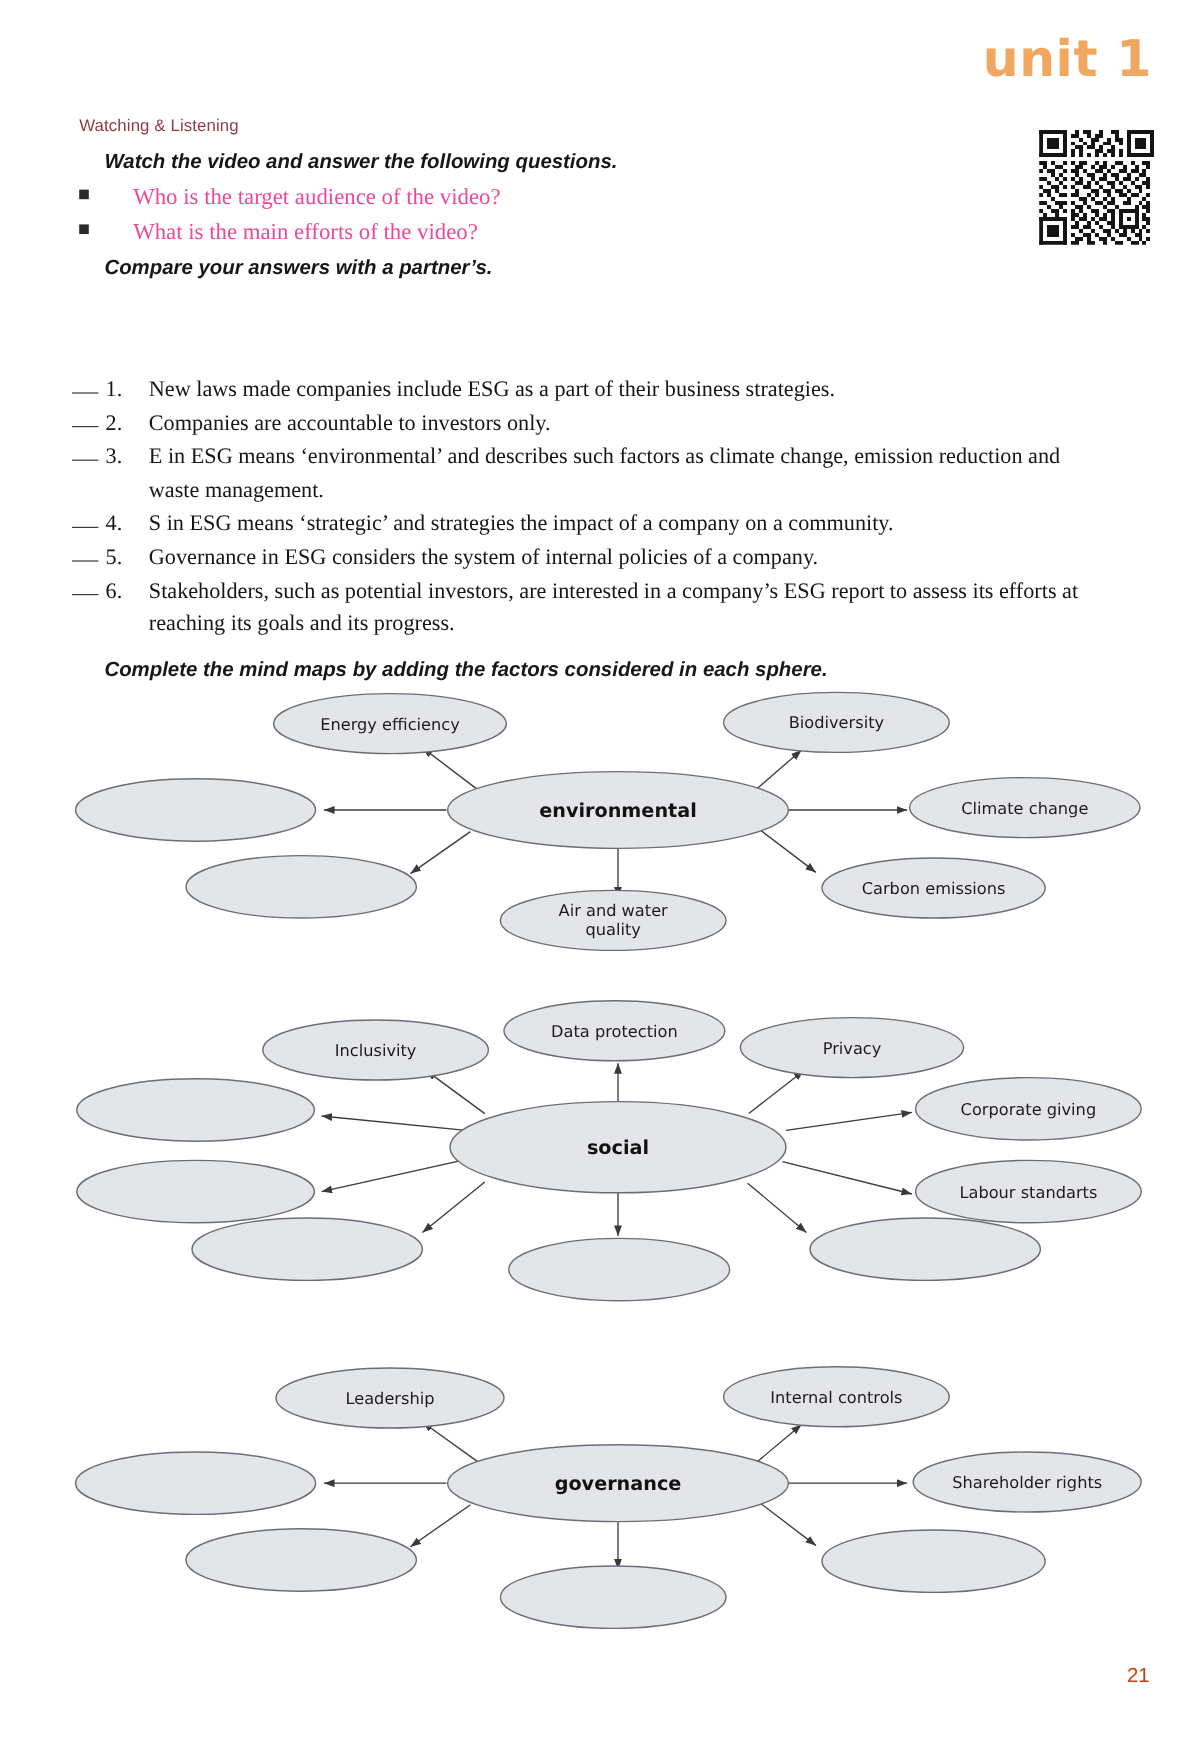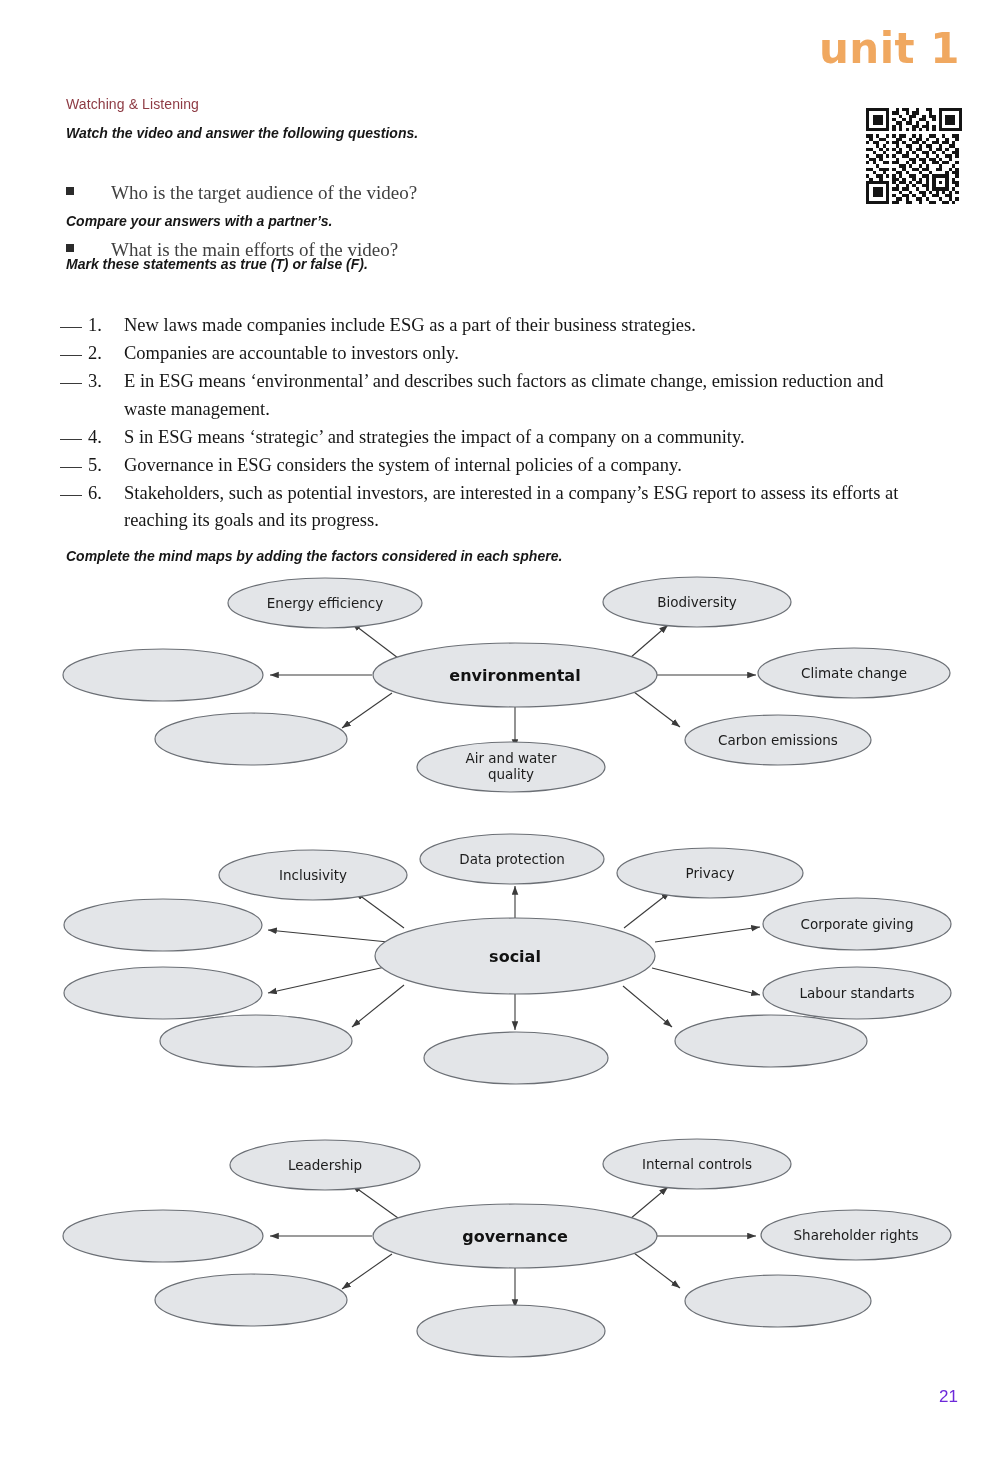--- a/index.html
+++ b/index.html
@@ -54,45 +54,45 @@
     font-family: "Liberation Sans", sans-serif;
     font-size: 14px;
     color: #8e3b44;
     letter-spacing: 0.1px;
   }
 
   .instr {
     font-family: "Liberation Sans", sans-serif;
     font-weight: bold;
     font-style: italic;
-    font-size: 14px;
+    font-size: 17px;
     color: #171717;
     line-height: 1.35;
+    margin-left: 21px;
   }
 
   .instr-1 {
     position: absolute;
     left: 66px;
     top: 124px;
   }
 
   .q-list {
     position: absolute;
     left: 66px;
     top: 150px;
     width: 620px;
   }
   .q-item {
     display: flex;
     align-items: baseline;
     font-family: "Liberation Serif", serif;
     font-size: 19px;
     line-height: 1.55;
-    color: #404040;
-    margin-top: 28px;
+    color: #ec4899;
   }
   .q-bullet {
     display: inline-block;
     width: 8px;
     height: 8px;
     background: #2b2b2b;
     margin-right: 37px;
     flex: 0 0 auto;
     position: relative;
     top: -4px;
@@ -168,21 +168,21 @@
     font-weight: bold;
     fill: #121212;
   }
 
   .page-num {
     position: absolute;
     right: 42px;
     top: 1387px;
     font-family: "Liberation Sans", sans-serif;
     font-size: 17px;
-    color: #6d28d9;
+    color: #c2410c;
   }
 </style>
 </head>
 <body>
 
 <div class="page">
 
   <div class="unit-label">unit 1</div>
 
   <div class="qr-box">
@@ -433,21 +433,20 @@
     </div>
     <div class="q-item">
       <span class="q-bullet"></span>
       <span>What is the main efforts of the video?</span>
     </div>
   </div>
 
   <div class="instr instr-2">Compare your answers with a partner’s.</div>
 
   <div class="instr instr-block">
-    <div>Mark these statements as true (T) or false (F).</div>
   </div>
 
   <div class="tf-list">
     <div class="tf-row">
       <span class="tf-blank"></span>
       <span class="tf-num">1.</span>
       <span class="tf-text">New laws made companies include ESG as a part of their business strategies.</span>
     </div>
     <div class="tf-row">
       <span class="tf-blank"></span>

